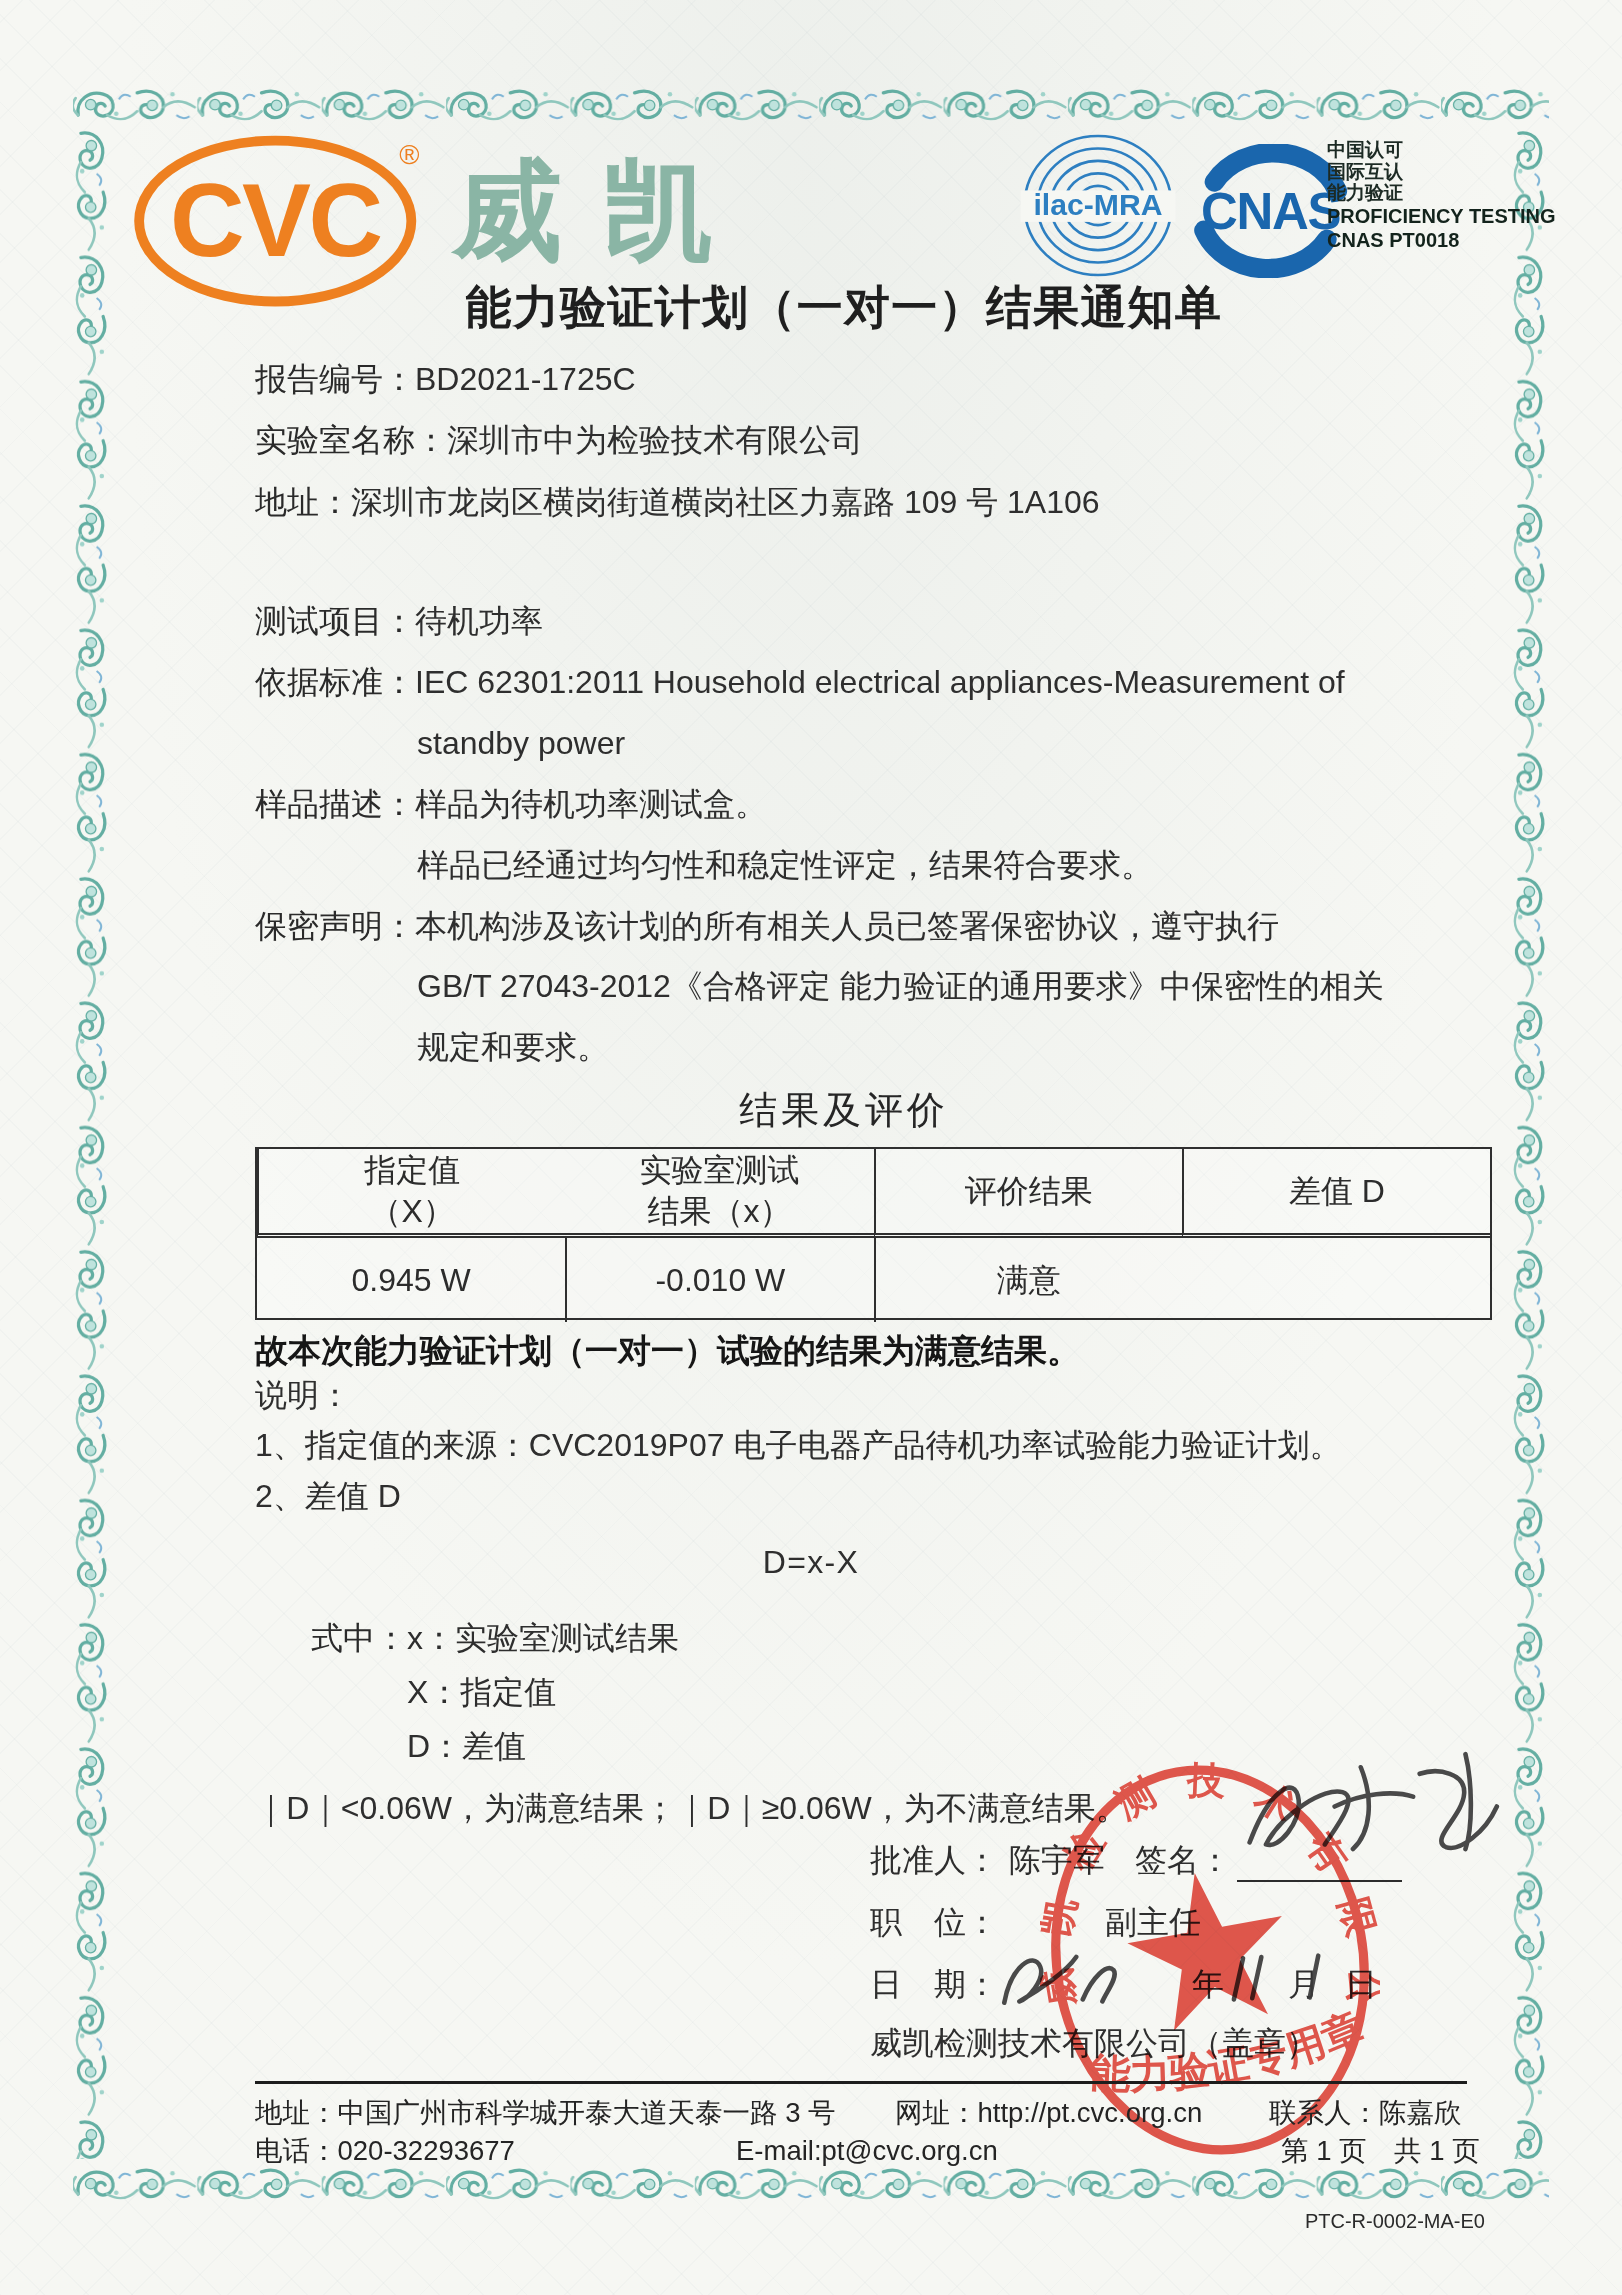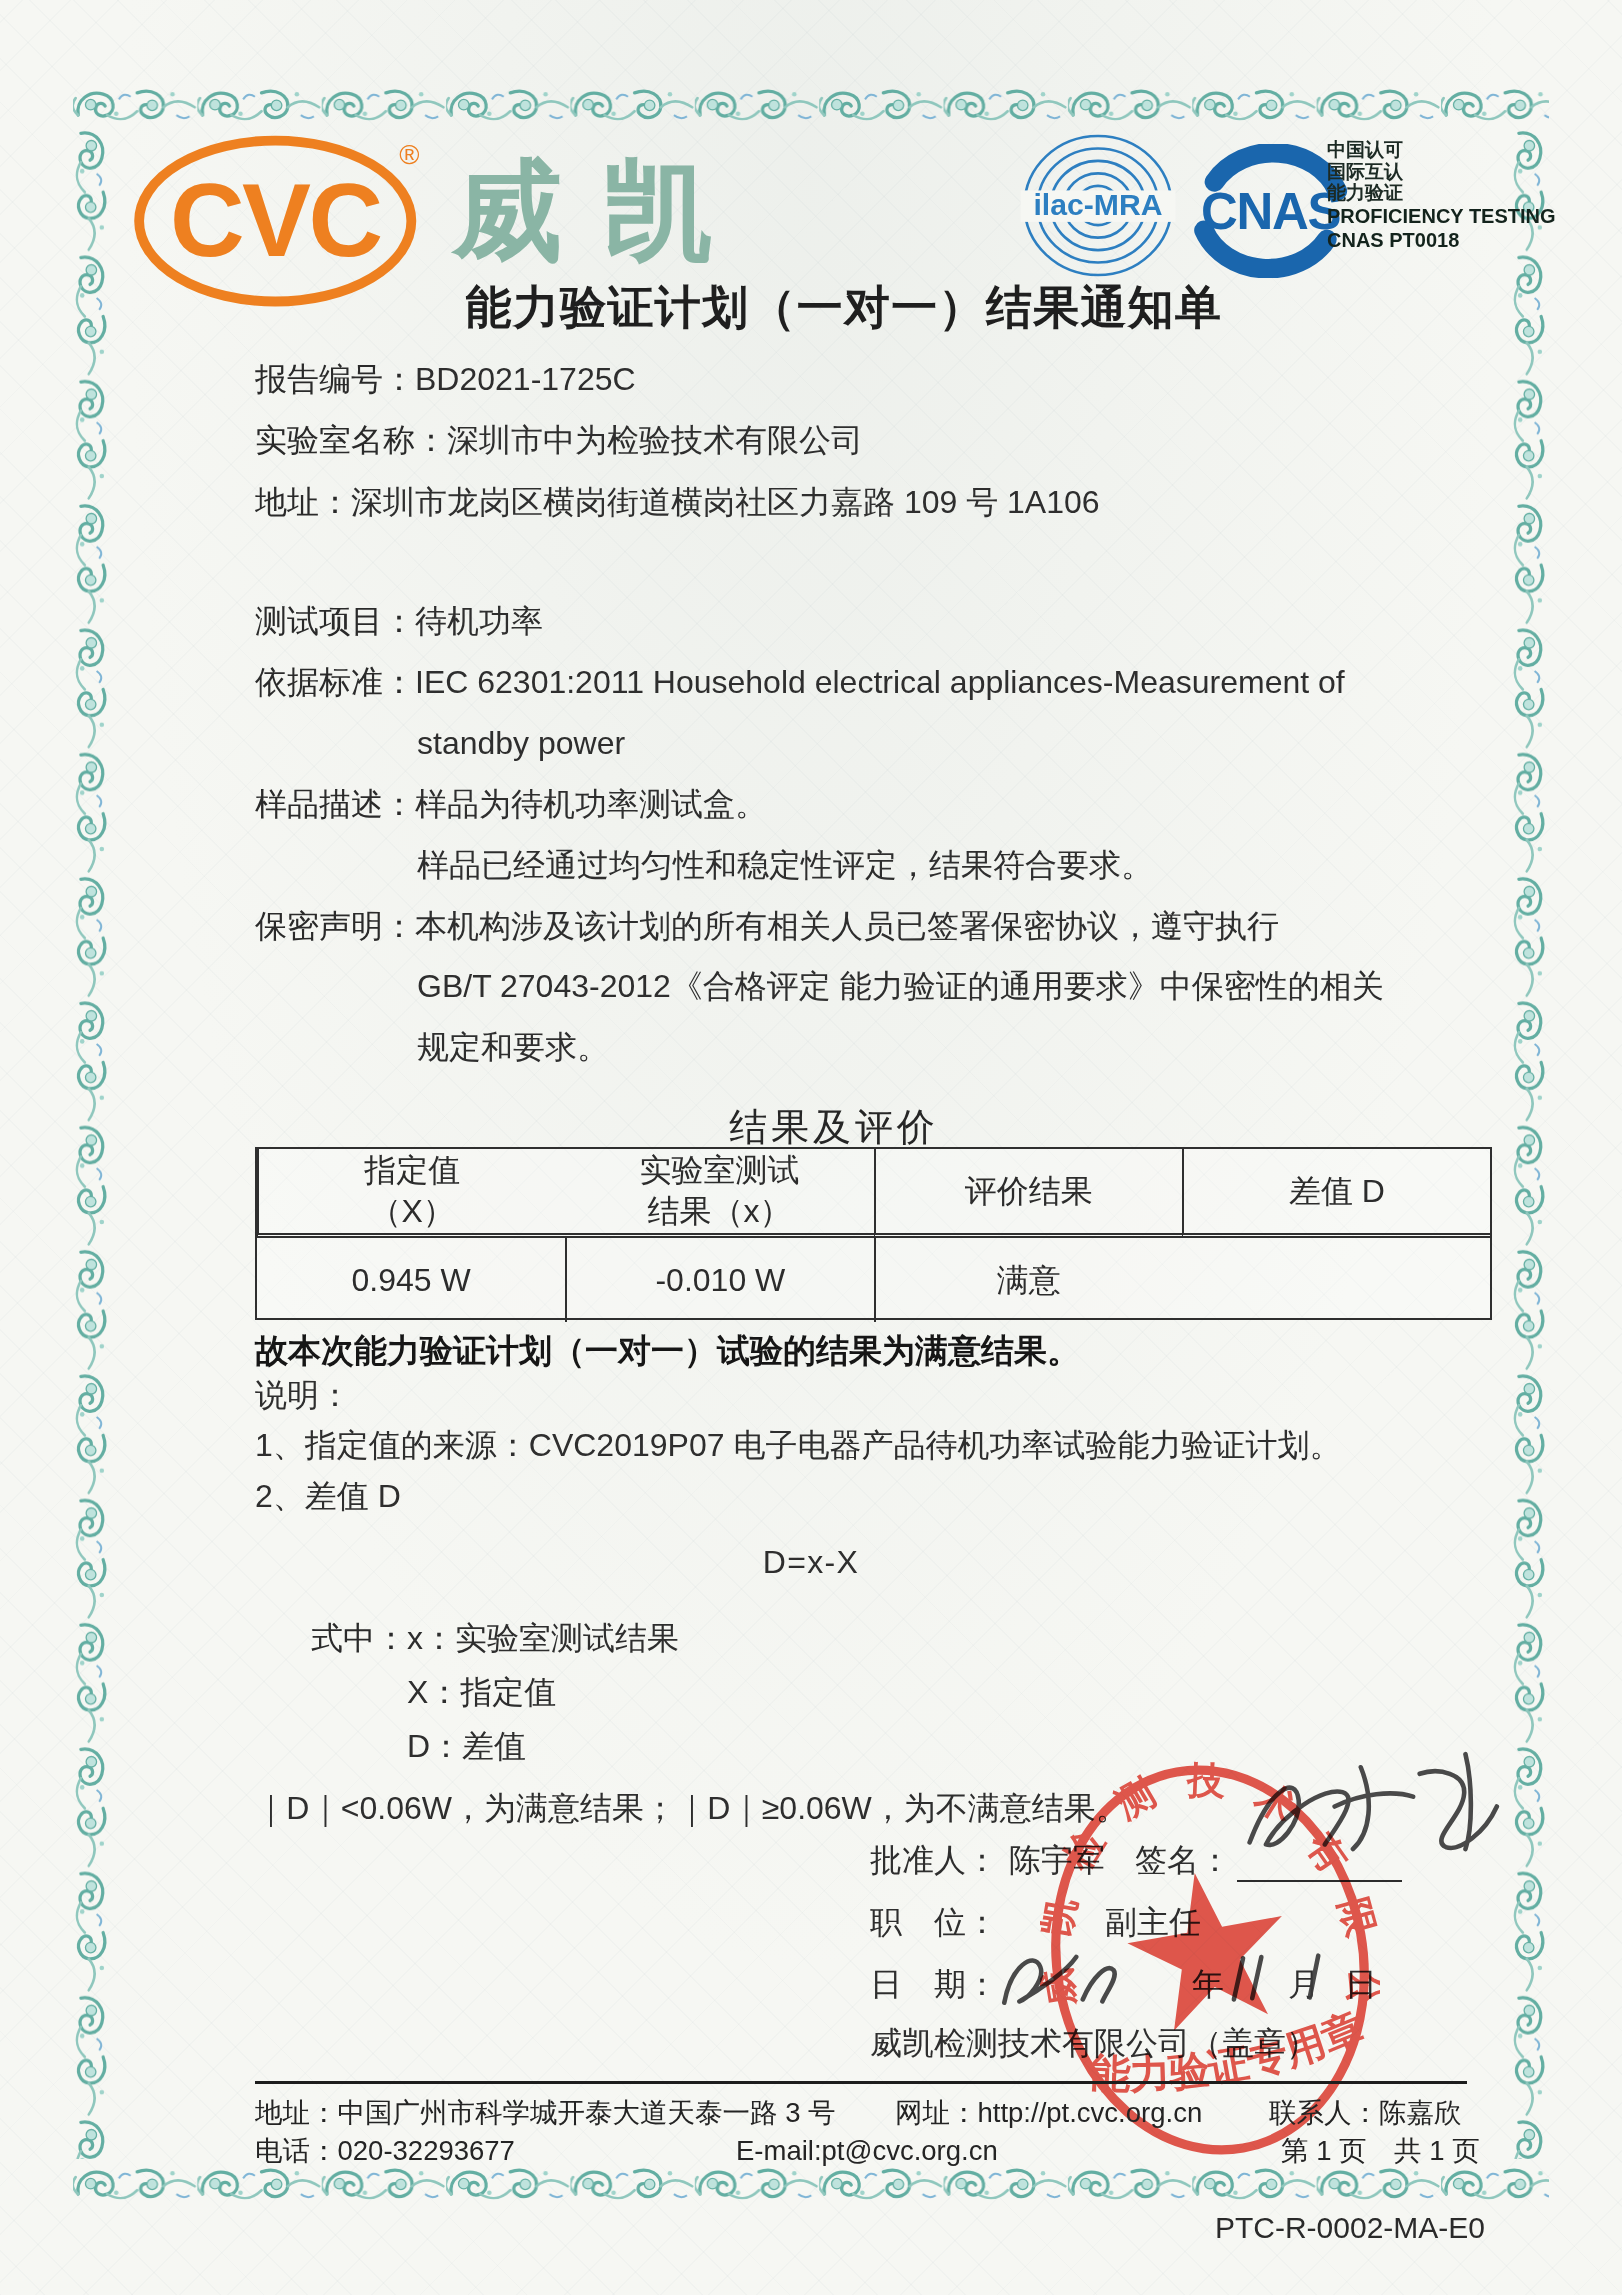--- a/index.html
+++ b/index.html
@@ -171,21 +171,21 @@
   <span class="label">样品描述：</span><span>样品为待机功率测试盒。</span>
 </div>
 <div class="abs line body-text" style="left:417px;top:847px;">样品已经通过均匀性和稳定性评定，结果符合要求。</div>
 
 <div class="abs line body-text" style="left:255px;top:908px;">
   <span class="label">保密声明：</span><span>本机构涉及该计划的所有相关人员已签署保密协议，遵守执行</span>
 </div>
 <div class="abs line body-text" style="left:417px;top:968px;">GB/T 27043-2012《合格评定 能力验证的通用要求》中保密性的相关</div>
 <div class="abs line body-text" style="left:417px;top:1029px;">规定和要求。</div>
 
-<div class="abs section-title line" style="left:245px;top:1088px;width:1178px;text-align:center;margin-top:17px;">结果及评价</div>
+<div class="abs section-title line" style="left:255px;top:1088px;width:1178px;text-align:center;">结果及评价</div>
 
 <div id="results-table" class="abs">
   <div class="cell head">
     <span>指定值</span>
       <span>（X）</span>
   </div>
   <div class="cell head first">
     <span>实验室测试</span>
       <span>结果（x）</span>
   </div>
@@ -269,14 +269,14 @@
 <div class="abs footer-rule"></div>
 
 <div class="abs line footer-text" style="left:255px;top:2097px;">地址：中国广州市科学城开泰大道天泰一路 3 号</div>
 <div class="abs line footer-text" style="left:895px;top:2097px;">网址：http://pt.cvc.org.cn</div>
 <div class="abs line footer-text" style="left:1269px;top:2097px;">联系人：陈嘉欣</div>
 
 <div class="abs line footer-text" style="left:255px;top:2135px;">电话：020-32293677</div>
 <div class="abs line footer-text" style="left:736px;top:2135px;">E-mail:pt@cvc.org.cn</div>
 <div class="abs line footer-text" style="left:1281px;top:2135px;">第 1 页　共 1 页</div>
 
-<div class="abs line" style="left:1158px;top:2210px;width:327px;text-align:right;font-size:30px;color:#2a2a2a;">PTC-R-0002-MA-E0</div>
+<div class="abs line" style="left:1158px;top:2210px;width:327px;text-align:right;font-size:20px;color:#2a2a2a;">PTC-R-0002-MA-E0</div>
 
 
 </body></html>

